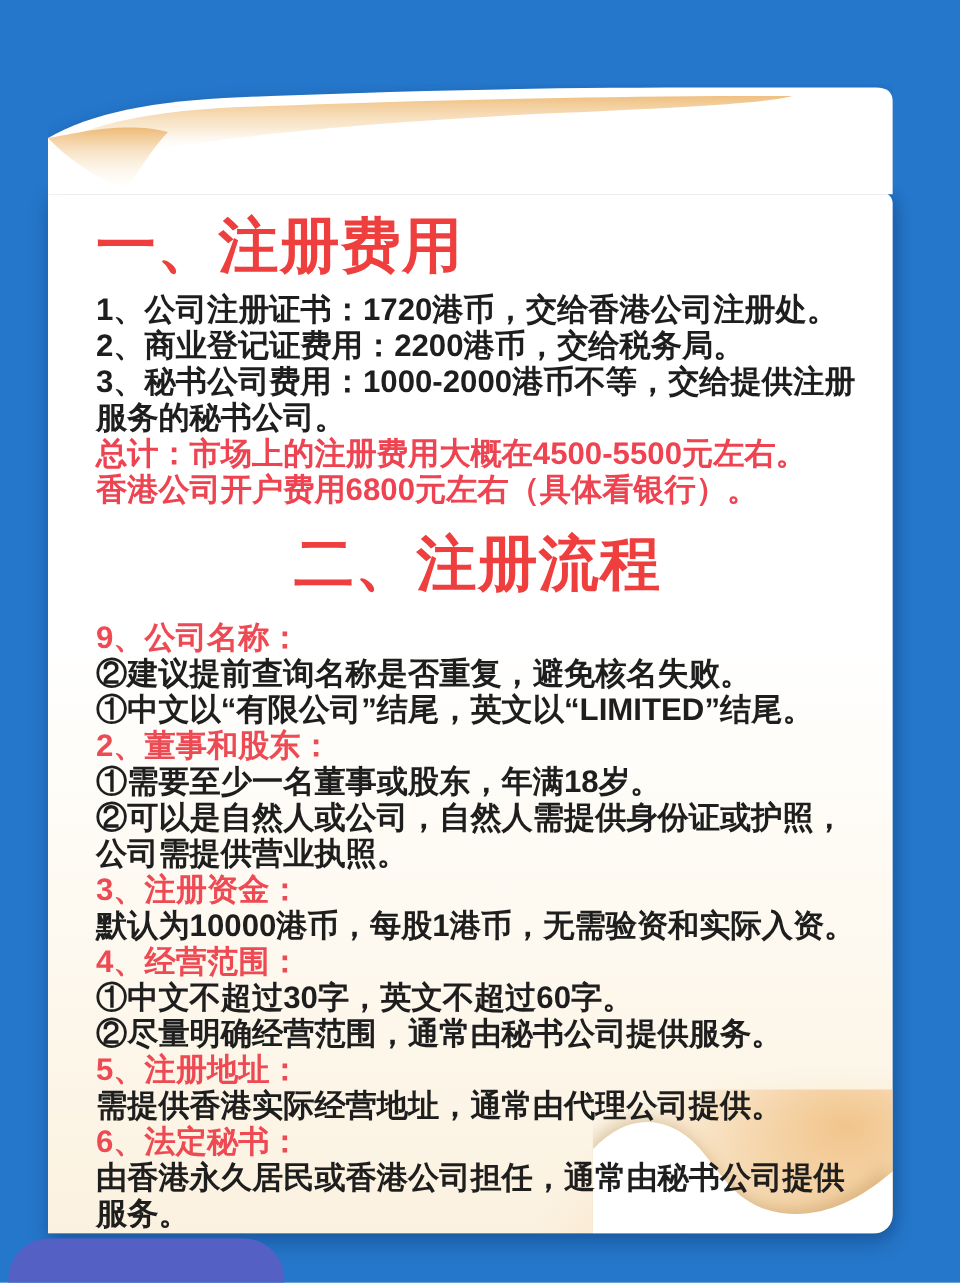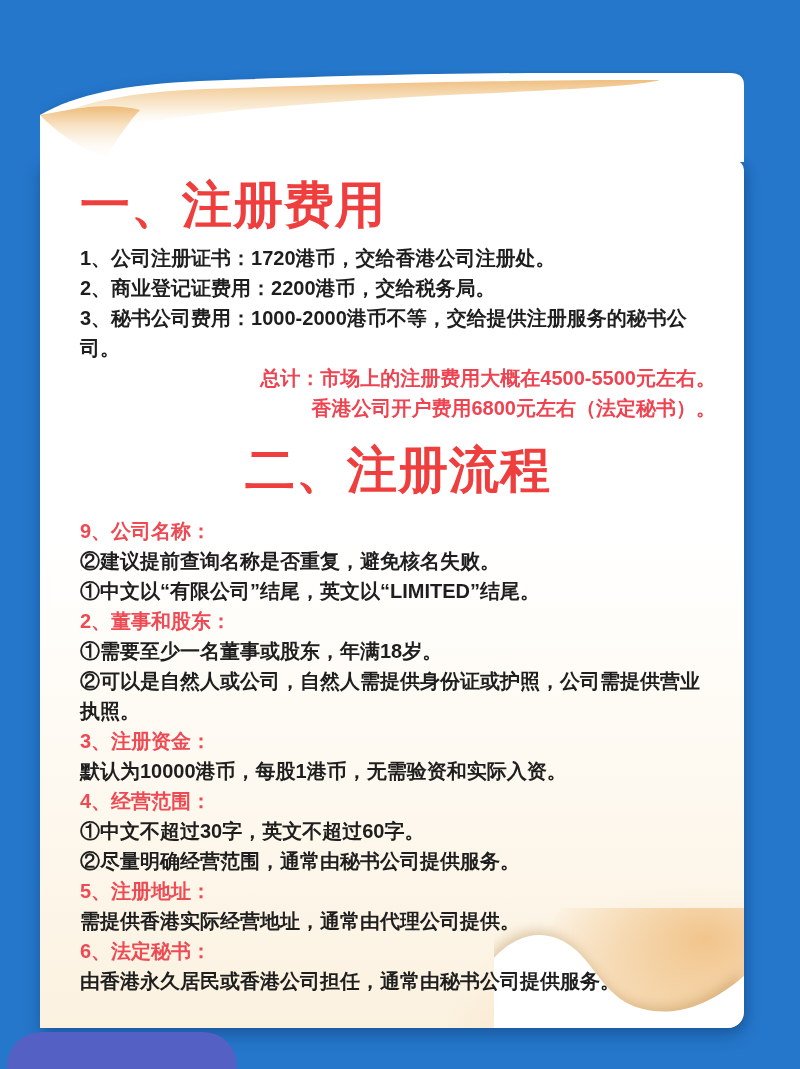--- a/index.html
+++ b/index.html
@@ -64,27 +64,27 @@
     font-size: 50px;
     line-height: 50px;
     font-weight: 700;
     letter-spacing: 1px;
     color: #EF3E3E;
   }
   .sec-heading.first { margin-bottom: 13px; }
   .sec-heading.second { margin-top: 22px; margin-bottom: 21px; text-align: center; }
 
   .body-text p {
-    font-size: 20px;
+    font-size: 26px;
     line-height: 30px;
     font-weight: 700;
     color: #1E1E1E;
     max-width: 640px;
   }
-  .body-text p.hl { color: #EE4350; text-align: right; }
+  .body-text p.hl { color: #EE4350; }
   .body-text p.lbl { color: #EE4A54; }
 
   
   .pill {
     position: absolute;
     left: 7px;
     top: 1032px;
     width: 230px;
     height: 70px;
     border-radius: 34px;
@@ -118,21 +118,21 @@
 
     <div class="content">
 
       <div class="sec-heading first">一、注册费用</div>
 
       <div class="body-text">
         <p>1、公司注册证书：1720港币，交给香港公司注册处。</p>
         <p>2、商业登记证费用：2200港币，交给税务局。</p>
         <p>3、秘书公司费用：1000-2000港币不等，交给提供注册服务的秘书公司。</p>
         <p class="hl">总计：市场上的注册费用大概在4500-5500元左右。</p>
-        <p class="hl">香港公司开户费用6800元左右（法定秘书）。</p>
+        <p class="hl">香港公司开户费用6800元左右（具体看银行）。</p>
       </div>
 
       <div class="sec-heading second">二、注册流程</div>
 
       <div class="body-text">
         <p class="lbl">9、公司名称：</p>
         <p>②建议提前查询名称是否重复，避免核名失败。</p>
         <p>①中文以“有限公司”结尾，英文以“LIMITED”结尾。</p>
 
         <p class="lbl">2、董事和股东：</p>

